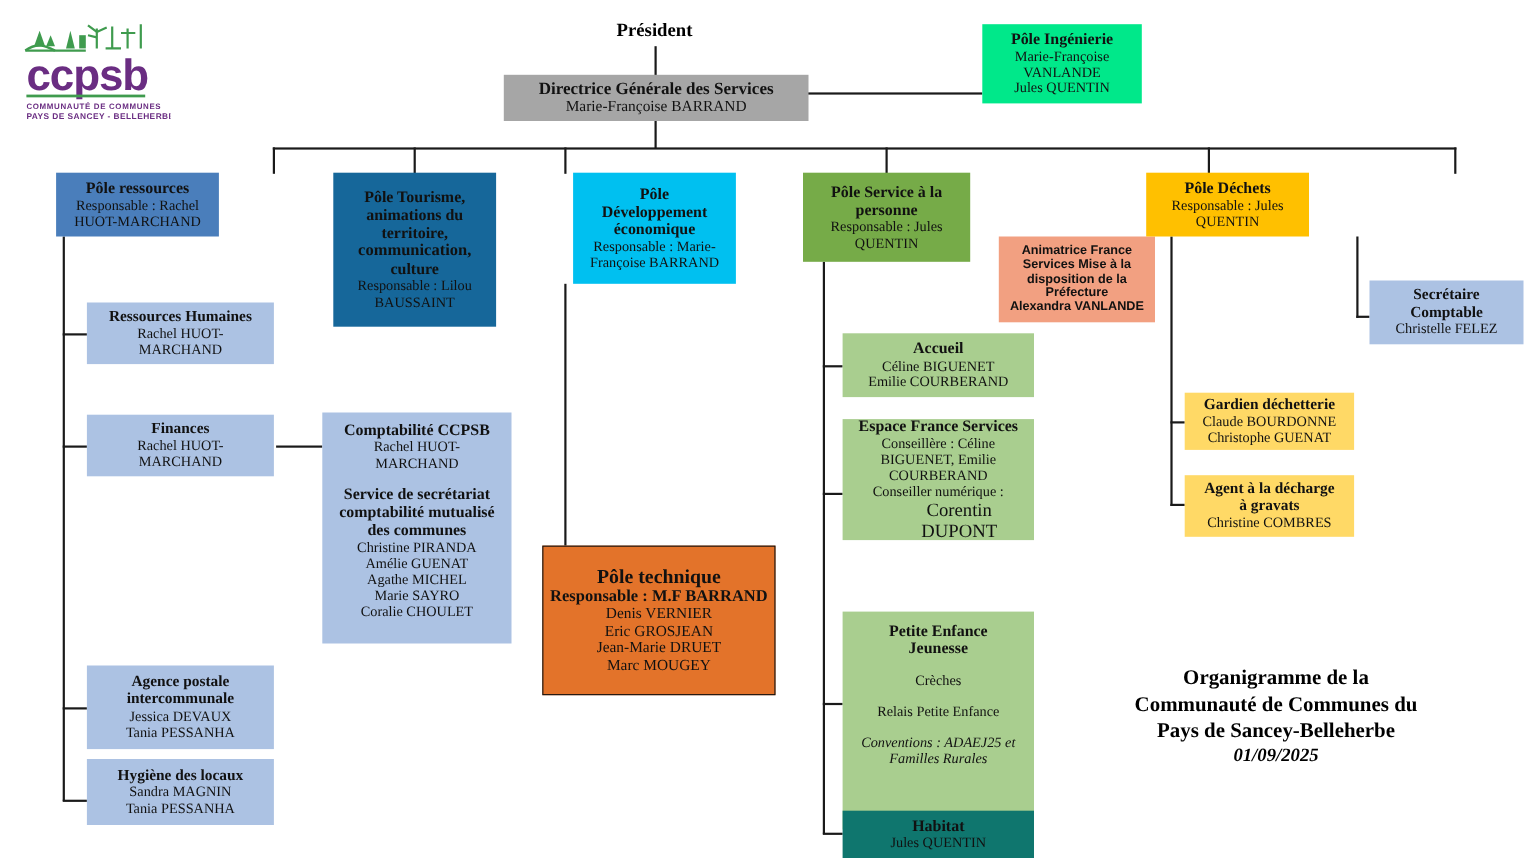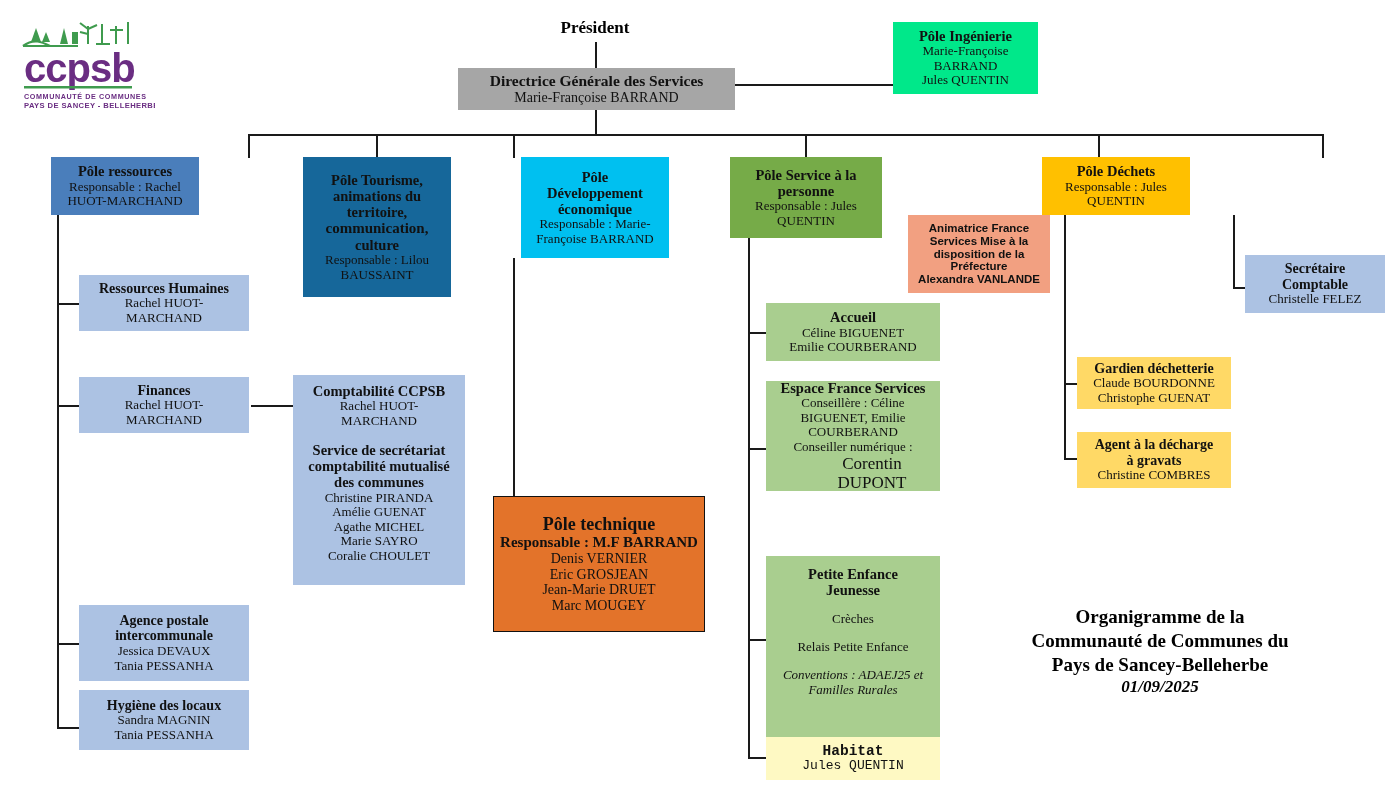--- a/index.html
+++ b/index.html
@@ -160,21 +160,21 @@
   <div class="plainlabel" style="left:535px; top:18px; width:120px; font-size:17px;">Président</div>
 
   <div class="box" style="left:458px; top:68px; width:277px; height:42px; background:#a6a6a6;">
     <span class="ttl" style="font-size:15.5px;">Directrice Générale des Services</span>
     <span class="sub" style="font-size:14px;">Marie-Françoise BARRAND</span>
   </div>
 
   <div class="box" style="left:893px; top:22px; width:145px; height:72px; background:#00e88a;">
     <span class="ttl" style="font-size:14.5px;">Pôle Ingénierie</span>
     <span class="sub" style="font-size:13px;">Marie-Françoise</span>
-    <span class="sub" style="font-size:13px;">BARRAND</span>
+    <span class="sub" style="font-size:13px;">VANLANDE</span>
     <span class="sub" style="font-size:13px;">Jules QUENTIN</span>
   </div>
 
   <div class="box" style="left:51px; top:157px; width:148px; height:58px; background:#4a7ebb;">
     <span class="ttl" style="font-size:14.5px;">Pôle ressources</span>
     <span class="sub" style="font-size:13px;">Responsable : Rachel</span>
     <span class="sub" style="font-size:13px;">HUOT-MARCHAND</span>
   </div>
 
   <div class="box" style="left:79px; top:275px; width:170px; height:56px; background:#acc2e3;">
@@ -279,21 +279,21 @@
     <span class="ttl" style="font-size:14.5px;">Jeunesse</span>
     <span class="blank"></span>
     <span class="sub" style="font-size:13px;">Crèches</span>
     <span class="blank"></span>
     <span class="sub" style="font-size:13px;">Relais Petite Enfance</span>
     <span class="blank"></span>
     <span class="sub ital" style="font-size:13px;">Conventions : ADAEJ25 et</span>
     <span class="sub ital" style="font-size:13px;">Familles Rurales</span>
   </div>
 
-  <div class="box" style="left:766px; top:737px; width:174px; height:43px; background:#fef9c3;font-family:Liberation Mono, monospace;">
+  <div class="box" style="left:766px; top:737px; width:174px; height:43px; background:#0f766e;">
     <span class="ttl" style="font-size:14.5px;">Habitat</span>
     <span class="sub" style="font-size:13px;">Jules QUENTIN</span>
   </div>
 
   <div class="box" style="left:1042px; top:157px; width:148px; height:58px; background:#ffc000;">
     <span class="ttl" style="font-size:14.5px;">Pôle Déchets</span>
     <span class="sub" style="font-size:13px;">Responsable : Jules</span>
     <span class="sub" style="font-size:13px;">QUENTIN</span>
   </div>
 

